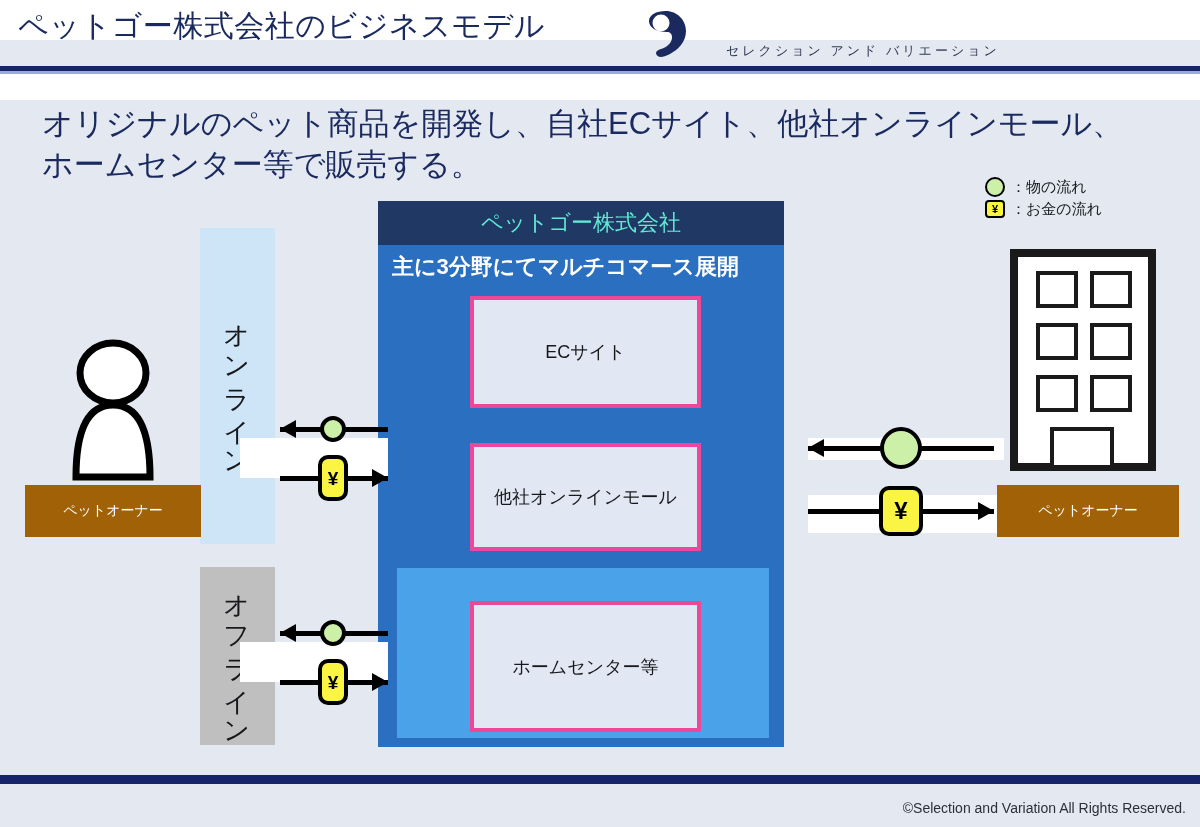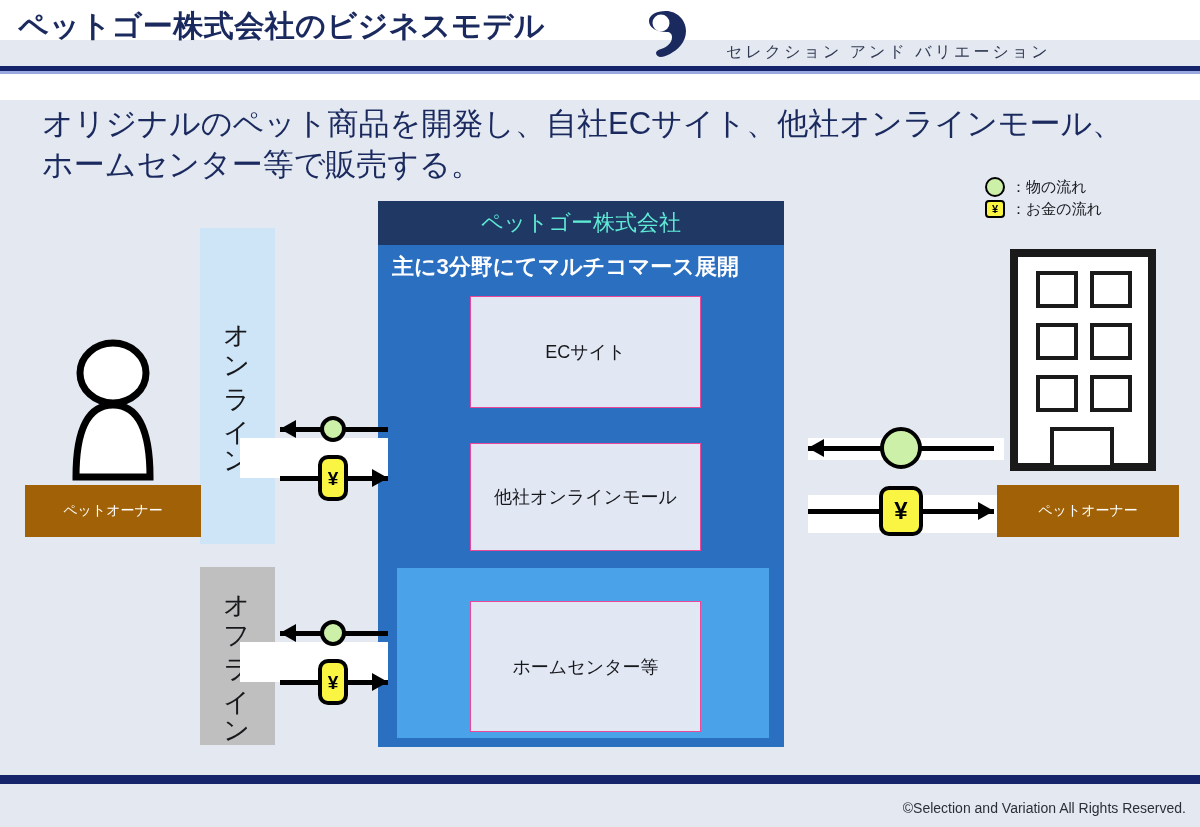--- a/index.html
+++ b/index.html
@@ -47,21 +47,21 @@
   .header-white {
     position: absolute;
     left: 0; top: 74px;
     width: 1200px; height: 26px;
     background: #ffffff;
   }
   .slide-title {
     position: absolute;
     left: 18px; top: 6px;
     font-size: 30px;
-    font-weight: bold;
+    font-weight: normal;
     color: #1b2a5e;
     letter-spacing: 0.5px;
     white-space: nowrap;
   }
 
   
   .logo-wrap {
     position: absolute;
     right: 14px; top: 8px;
     width: 560px; height: 52px;
@@ -76,21 +76,21 @@
     left: 72px; top: 1px;
     font-size: 27px;
     font-weight: bold;
     color: #1b2a5e;
     white-space: nowrap;
     letter-spacing: 0px;
   }
   .logo-sub {
     position: absolute;
     left: 100px; top: 34px;
-    font-size: 16px;
+    font-size: 13px;
     color: #303a52;
     letter-spacing: 3px;
     white-space: nowrap;
   }
 
   
   .body-bg {
     position: absolute;
     left: 0; top: 100px;
     width: 1200px; height: 675px;
@@ -169,21 +169,21 @@
     font-size: 22px;
     font-weight: bold;
     white-space: nowrap;
   }
   .channel-box {
     position: absolute;
     background: #e2e8f3;
     color: #17181c;
     font-size: 18px;
     display: flex; align-items: center; justify-content: center;
-    border: 1px solid #ec4899;
+    border: 4px solid #ec4899;
     box-sizing: border-box;
   }
   .ch1 { left: 470px; top: 296px;  width: 231px; height: 112px; }
   .ch2 { left: 470px; top: 443px;  width: 231px; height: 108px; }
   .subpanel {
     position: absolute;
     left: 397px; top: 568px;
     width: 372px; height: 170px;
     background: #4aa3e8;
   }

